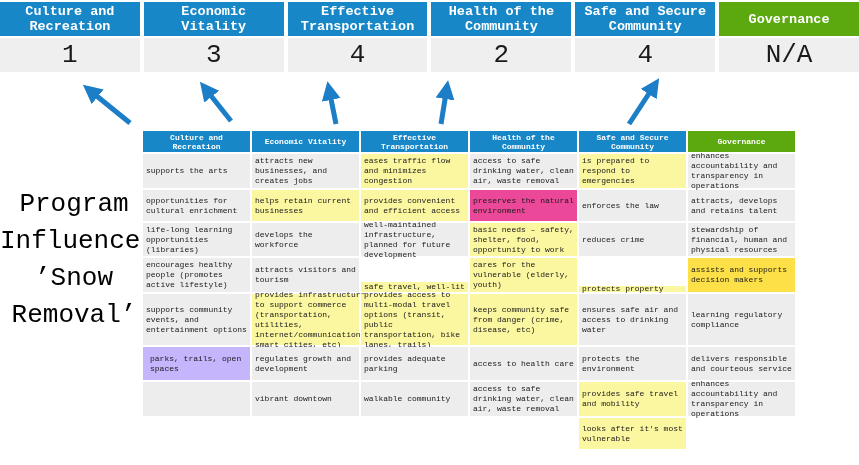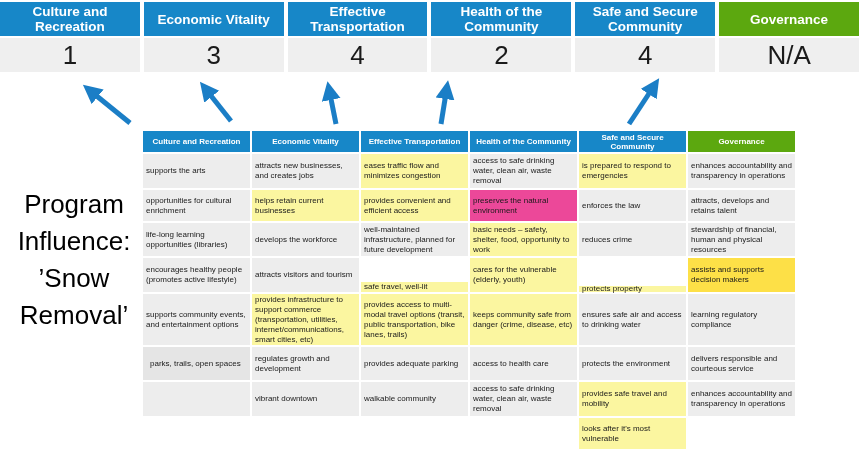--- a/index.html
+++ b/index.html
@@ -1,18 +1,18 @@
 <!DOCTYPE html>
 <html><head>
 <meta charset="utf-8">
 <style>
   * { margin:0; padding:0; box-sizing:border-box; }
   html,body { width:859px; height:465px; background:#ffffff; overflow:hidden;
               font-family:"Liberation Sans", sans-serif; }
-  .slide { position:relative; width:721px; height:465px; background:#fff; }
+  .slide { position:relative; width:721px; height:465px; background:#fff;font-family:Liberation Mono, monospace; }
 
   
   .summary { position:absolute; top:2px; left:0; width:859px;
              display:grid; grid-template-columns:repeat(6,1fr);
              grid-template-rows:34px 34px; column-gap:4px; row-gap:2px; }
   .sum-hdr { display:flex; align-items:center; justify-content:center; text-align:center;
              color:#fff; font-weight:bold; font-size:13.5px; line-height:15px; padding:0 6px; }
   .sum-val { display:flex; align-items:center; justify-content:center;
              font-size:26px; color:#1a1a1a; }
 
@@ -108,21 +108,21 @@
     <div class="cell" style="background: rgb(251, 246, 160); margin-top: 28px;">protects property</div>
     <div class="cell" style="background: #fde047;">assists and supports decision makers</div>
 
     <div class="cell" style="background: rgb(237, 237, 237);">supports community events, and entertainment options</div>
     <div class="cell" style="background: rgb(251, 246, 160);">provides infrastructure to support commerce (transportation, utilities, internet/communications, smart cities, etc)</div>
     <div class="cell" style="background: rgb(251, 246, 160);">provides access to multi-modal travel options (transit, public transportation, bike lanes, trails)</div>
     <div class="cell" style="background: rgb(251, 246, 160);">keeps community safe from danger (crime, disease, etc)</div>
     <div class="cell" style="background: rgb(237, 237, 237);">ensures safe air and access to drinking water</div>
     <div class="cell" style="background: rgb(237, 237, 237);">learning regulatory compliance</div>
 
-    <div class="cell" style="background: #e5e5e5; padding-left: 7px;">parks, trails, open spaces</div>
+    <div class="cell" style="background: #c4b5fd; padding-left: 7px;">parks, trails, open spaces</div>
     <div class="cell" style="background: rgb(237, 237, 237);">regulates growth and development</div>
     <div class="cell" style="background: rgb(237, 237, 237);">provides adequate parking</div>
     <div class="cell" style="background: rgb(237, 237, 237);">access to health care</div>
     <div class="cell" style="background: rgb(237, 237, 237);">protects the environment</div>
     <div class="cell" style="background: rgb(237, 237, 237);">delivers responsible and courteous service</div>
 
     <div class="cell" style="background: rgb(237, 237, 237);"></div>
     <div class="cell" style="background: rgb(237, 237, 237);">vibrant downtown</div>
     <div class="cell" style="background: rgb(237, 237, 237);">walkable community</div>
     <div class="cell" style="background: rgb(237, 237, 237);">access to safe drinking water, clean air, waste removal</div>

